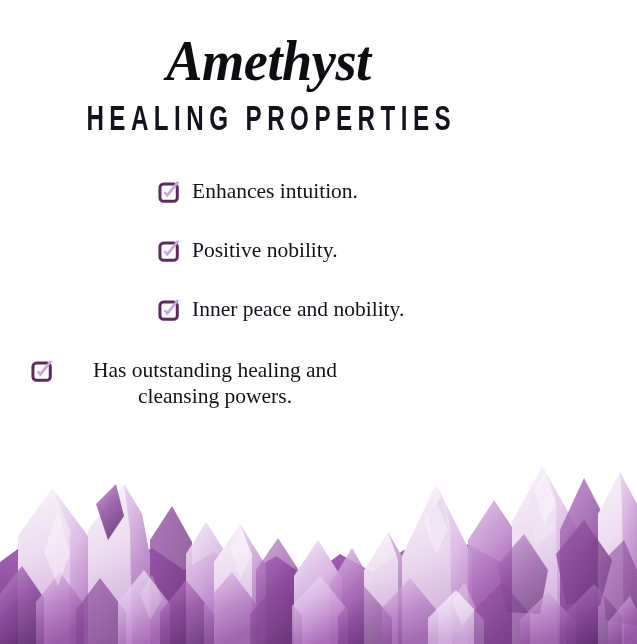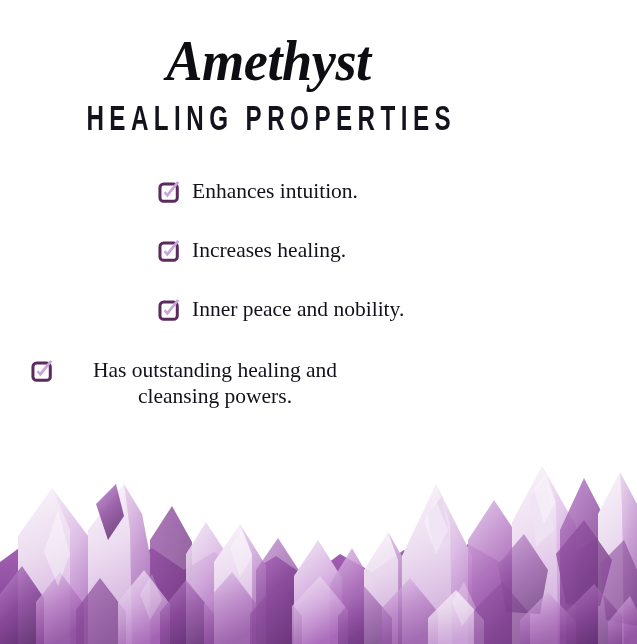--- a/index.html
+++ b/index.html
@@ -143,21 +143,21 @@
       <span class="item-text">Enhances intuition.</span>
     </div>
 
     <div class="list-item item-gap-2">
       <span class="checkbox">
         <svg width="23" height="23" viewBox="0 0 26 26">
           <rect x="2.2" y="3.4" width="19.6" height="19.6" rx="4.2" ry="4.2" fill="#ffffff" stroke="#5a2b5c" stroke-width="3.4"></rect>
           <path d="M6.4 13.6 L10.6 18.6 L24.2 1.6 L21.4 0.2 L10.4 13.9 L8.4 11.6 Z" fill="#c9a5dc"></path>
         </svg>
       </span>
-      <span class="item-text">Increases healing.</span>
+      <span class="item-text">Positive nobility.</span>
     </div>
 
     <div class="list-item item-gap-3">
       <span class="checkbox">
         <svg width="23" height="23" viewBox="0 0 26 26">
           <rect x="2.2" y="3.4" width="19.6" height="19.6" rx="4.2" ry="4.2" fill="#ffffff" stroke="#5a2b5c" stroke-width="3.4"></rect>
           <path d="M6.4 13.6 L10.6 18.6 L24.2 1.6 L21.4 0.2 L10.4 13.9 L8.4 11.6 Z" fill="#c9a5dc"></path>
         </svg>
       </span>
       <span class="item-text">Inner peace and nobility.</span>

